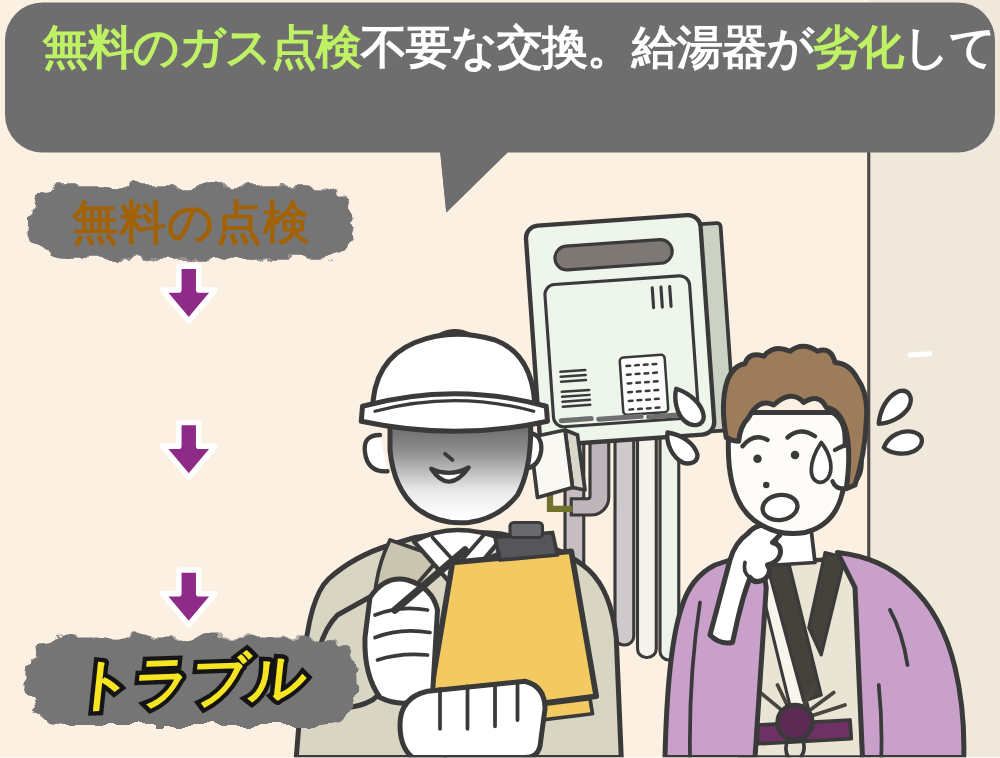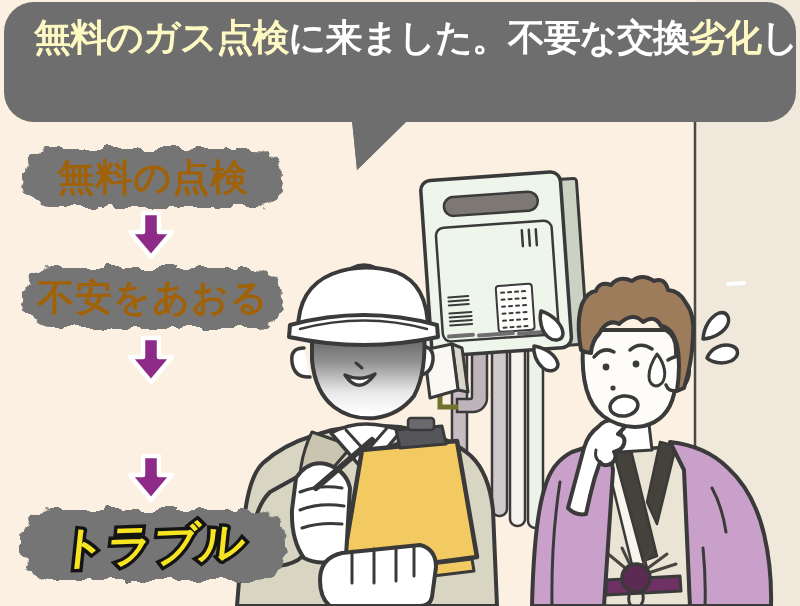--- a/index.html
+++ b/index.html
@@ -12,21 +12,21 @@
   
   .bubble{
     position:absolute;left:4px;top:2px;width:792px;height:120px;z-index:6;
     background:#6e6e6e;border-radius:30px;box-sizing:border-box;
     padding:12px 28px 0 30px;overflow:hidden;
   }
   .bubble-line{
     font-size:37px;font-weight:bold;color:#ffffff;line-height:1.3;
     letter-spacing:-1px;white-space:nowrap;
   }
-  .hl{color:#fef9c3;}
+  .hl{color:#bef264;}
   .bubble-tail{
     position:absolute;left:352px;top:120px;width:56px;height:50px;z-index:5;
     background:#6e6e6e;clip-path:polygon(0 0,100% 0,9% 100%);
   }
   
   .step{
     position:absolute;left:12px;width:282px;z-index:4;
     display:flex;align-items:center;justify-content:center;
   }
   .step svg.blob-bg{position:absolute;inset:0;}
@@ -229,43 +229,37 @@
     <svg class="blob-bg" width="282" height="76">
       <rect x="12" y="9" width="258" height="58" rx="26" fill="#757575" filter="url(#rough)"></rect>
     </svg>
     <span class="lbl">無料の点検</span>
   </div>
 
   <svg class="flow-arrow arrow1" width="46" height="50">
     <path d="M15,3 h16 v19 h13 L23,47 L2,22 h13 Z" fill="#8e2a87" stroke="#ffffff" stroke-width="4.5" stroke-linejoin="round"></path>
   </svg>
 
-  <div class="step step2">
-    <svg class="blob-bg" width="282" height="80">
-      <rect x="12" y="10" width="258" height="60" rx="27" fill="#757575" filter="url(#rough)"></rect>
-    </svg>
-    <span class="lbl">不安をあおる</span>
-  </div>
 
   <svg class="flow-arrow arrow2" width="46" height="50">
     <path d="M15,3 h16 v19 h13 L23,47 L2,22 h13 Z" fill="#8e2a87" stroke="#ffffff" stroke-width="4.5" stroke-linejoin="round"></path>
   </svg>
 
 
   <svg class="flow-arrow arrow3" width="46" height="50">
     <path d="M15,3 h16 v19 h13 L23,47 L2,22 h13 Z" fill="#8e2a87" stroke="#ffffff" stroke-width="4.5" stroke-linejoin="round"></path>
   </svg>
 
   <div class="step step4">
     <svg class="blob-bg" width="282" height="90">
       <rect x="10" y="10" width="264" height="70" rx="30" fill="#757575" filter="url(#rough)"></rect>
     </svg>
     <span class="lbl emph">トラブル</span>
   </div>
 
   <div class="bubble">
     <div class="bubble-line">
-      <span class="hl">無料のガス点検</span><span>に来ました。不要な交換</span><span class="hl">劣化</span><span>してい</span>
+      <span class="hl">無料のガス点検</span><span>不要な交換。給湯器が</span><span class="hl">劣化</span><span>してい</span>
     </div>
   </div>
   <div class="bubble-tail"></div>
 
 </div>
 
 </body></html>

